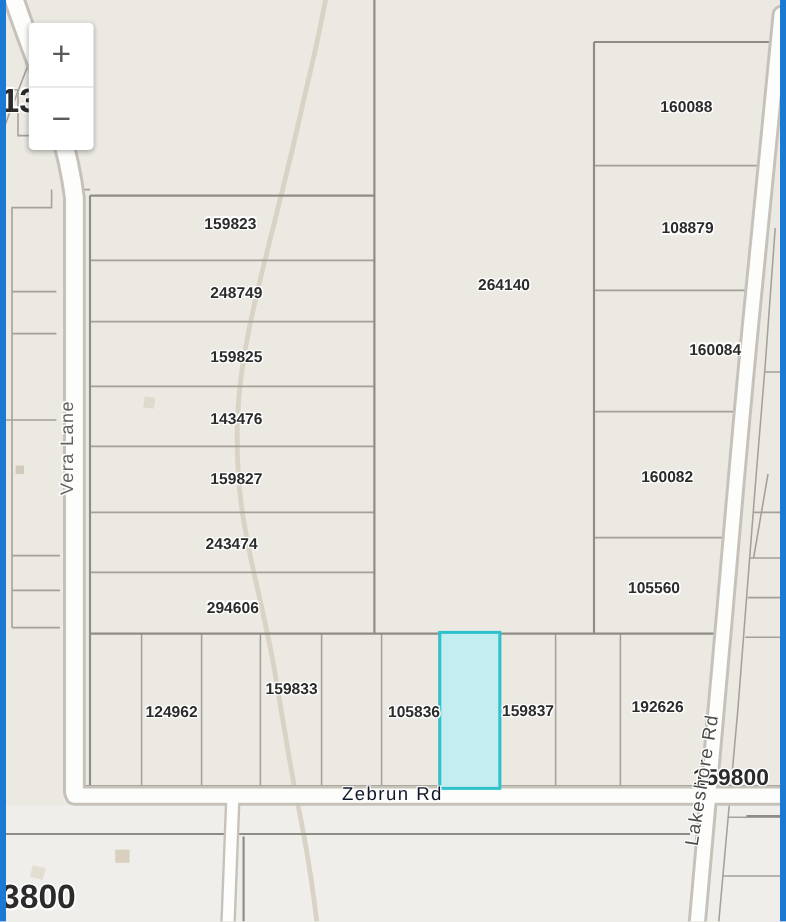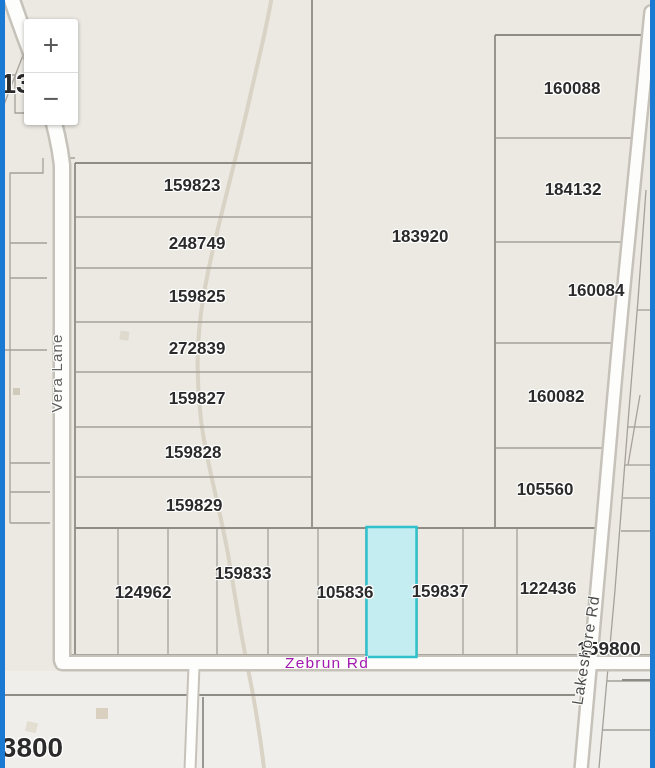--- a/index.html
+++ b/index.html
@@ -1,21 +1,21 @@
 <!DOCTYPE html>
 <html><head>
 <meta charset="utf-8">
 <style>
   html,body{margin:0;padding:0;}
   body{font-family:"Liberation Sans", sans-serif;}
   .map{position:relative;width:655px;height:768px;background:#ebe9e2;overflow:hidden;}
   .map svg{position:absolute;left:0;top:0;}
   .plabel{
     position:absolute;transform:translate(-50%,-50%);
-    font-size:17px;font-weight:bold;color:#2b2b2b;white-space:nowrap;
+    font-size:13px;font-weight:bold;color:#2b2b2b;white-space:nowrap;
     text-shadow:-1px -1px 0 #fff,1px -1px 0 #fff,-1px 1px 0 #fff,1px 1px 0 #fff,0 0 3px #fff;
   }
   .plabel.big{font-size:28px;}
   .rdlabel{
     position:absolute;transform:translate(-50%,-50%);
     font-size:15px;color:#555550;letter-spacing:1.2px;white-space:nowrap;
     text-shadow:-1px -1px 0 #fdfdfb,1px -1px 0 #fdfdfb,-1px 1px 0 #fdfdfb,1px 1px 0 #fdfdfb;
   }
   .zoomctl{
     position:absolute;left:24px;top:19px;width:54px;height:106px;
@@ -114,42 +114,42 @@
       <path d="M194,666 L190,770" stroke="#fdfdfb" stroke-width="9"></path>
       <path d="M651,12 C643,95 635,175 627,255 C618,345 611,430 604,510 C597,580 590,660 581,770" stroke="#fdfdfb" stroke-width="11"></path>
     </g>
 
     <rect x="366.5" y="527" width="50" height="130" fill="#c3edf0" stroke="#2fc2cd" stroke-width="2.5"></rect>
   </svg>
 
   <div class="plabel" style="left:192px;top:186px">159823</div>
   <div class="plabel" style="left:197px;top:244px">248749</div>
   <div class="plabel" style="left:197px;top:297px">159825</div>
-  <div class="plabel" style="left:197px;top:349px">272839</div>
+  <div class="plabel" style="left:197px;top:349px">143476</div>
   <div class="plabel" style="left:197px;top:399px">159827</div>
-  <div class="plabel" style="left:193px;top:453px">159828</div>
-  <div class="plabel" style="left:194px;top:506px">159829</div>
-  <div class="plabel" style="left:420px;top:237px">183920</div>
+  <div class="plabel" style="left:193px;top:453px">243474</div>
+  <div class="plabel" style="left:194px;top:506px">294606</div>
+  <div class="plabel" style="left:420px;top:237px">264140</div>
   <div class="plabel" style="left:572px;top:89px">160088</div>
-  <div class="plabel" style="left:573px;top:190px">184132</div>
+  <div class="plabel" style="left:573px;top:190px">108879</div>
   <div class="plabel" style="left:596px;top:291px">160084</div>
   <div class="plabel" style="left:556px;top:397px">160082</div>
   <div class="plabel" style="left:545px;top:490px">105560</div>
   <div class="plabel" style="left:143px;top:593px">124962</div>
   <div class="plabel" style="left:243px;top:574px">159833</div>
   <div class="plabel" style="left:345px;top:593px">105836</div>
   <div class="plabel" style="left:440px;top:592px">159837</div>
-  <div class="plabel" style="left:548px;top:589px">122436</div>
+  <div class="plabel" style="left:548px;top:589px">192626</div>
   <div class="plabel" style="left:609px;top:649px;font-size:19px">159800</div>
   <div class="plabel big" style="left:16px;top:84px">13</div>
   <div class="plabel big" style="left:32px;top:748px">3800</div>
 
   <div class="rdlabel" style="left:53px;top:86px;transform:translate(-50%,-50%) rotate(-62deg)">Ve</div>
   <div class="rdlabel" style="left:56px;top:373px;transform:translate(-50%,-50%) rotate(-90deg);color:#616161">Vera Lane</div>
-  <div class="rdlabel" style="left:327px;top:663px;font-size:15.5px;color:#a21caf">Zebrun Rd</div>
+  <div class="rdlabel" style="left:327px;top:663px;font-size:15.5px;color:#0f172a">Zebrun Rd</div>
   <div class="rdlabel" style="left:586px;top:650px;font-size:15.5px;color:#4c4c4c;transform:translate(-50%,-50%) rotate(-81deg)">Lakeshore Rd</div>
 
   <div class="edge left" style="background:#1a79d2"></div>
   <div class="edge right" style="background:#1a79d2"></div>
 
   <div class="zoomctl">
     <div class="zbtn">
       <span>+</span>
     </div>
     <div class="zbtn">

